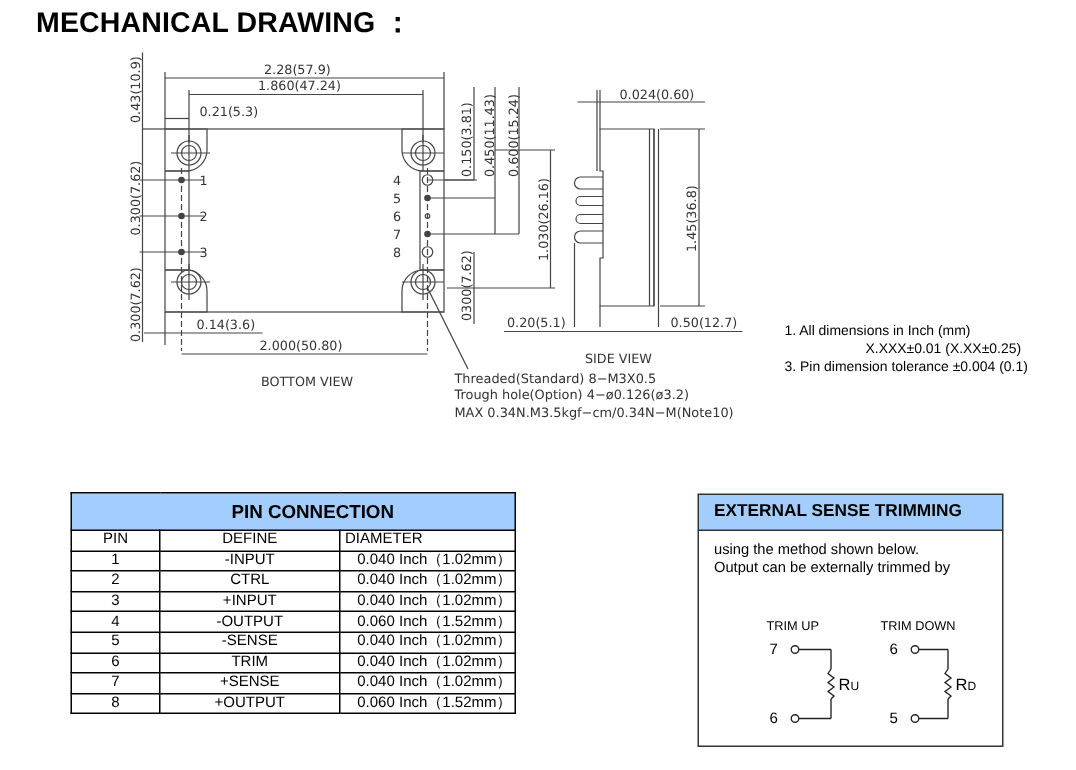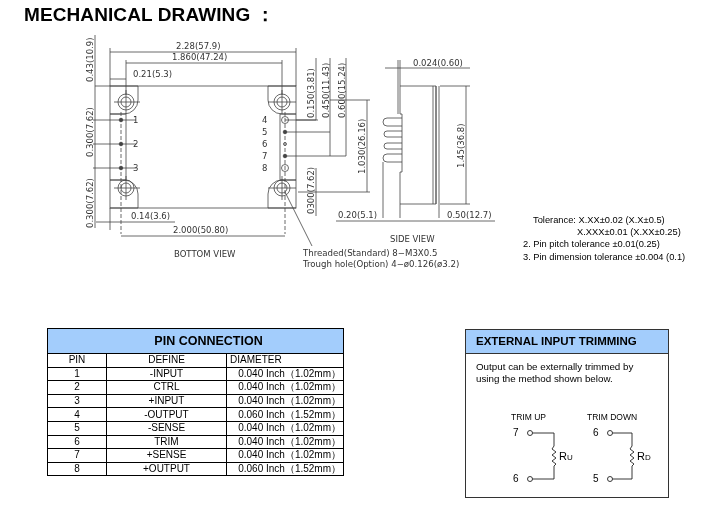--- a/index.html
+++ b/index.html
@@ -168,26 +168,26 @@
   <text class="cad" x="413" y="66">0.024(0.60)</text>
   <text class="cad" transform="translate(464 168) rotate(-90)">1.45(36.8)</text>
   <text class="cad" x="338" y="218">0.20(5.1)</text>
   <text class="cad" x="447" y="218">0.50(12.7)</text>
   <text class="cad" x="390" y="242">SIDE VIEW</text>
 </svg>
 
 <div class="threads">
   <div>Threaded(Standard) 8−M3X0.5</div>
   <div>Trough hole(Option) 4−ø0.126(ø3.2)</div>
+  <div>MAX 0.34N.M3.5kgf−cm/0.34N−M(Note10)</div>
 </div>
 
 <div class="notes">
-  <div style="padding-left:10px">Tolerance: X.XX±0.02 (X.X±0.5)</div>
+  <div>1. All dimensions in Inch (mm)</div>
   <div style="padding-left:54px">X.XXX±0.01 (X.XX±0.25)</div>
-  <div>2. Pin pitch tolerance ±0.01(0.25)</div>
   <div>3. Pin dimension tolerance ±0.004 (0.1)</div>
 </div>
 
 <table class="pins">
   <tbody>
       <tr>
         <th class="hdr" colspan="3">PIN CONNECTION</th>
       </tr>
   <tr class="colhdr">
     <td class="c1">PIN</td>
@@ -231,24 +231,24 @@
       </tr>
   <tr>
         <td class="c1">8</td>
         <td class="c2">+OUTPUT</td>
         <td class="c3">0.060 Inch（1.52mm）</td>
       </tr>
 </tbody>
   </table>
 
 <div class="trim-box">
-  <div class="trim-hdr">EXTERNAL INPUT TRIMMING</div>
+  <div class="trim-hdr">EXTERNAL SENSE TRIMMING</div>
   <div class="trim-desc">
+    <div>using the method shown below.</div>
     <div>Output can be externally trimmed by</div>
-    <div>using the method shown below.</div>
   </div>
   <svg class="trim-svg" width="202" height="167" viewBox="0 0 202 167">
 
     <text x="45" y="90" font-size="8.5">TRIM UP</text>
     <text x="47" y="106" font-size="10">7</text>
     <text x="47" y="152" font-size="10">6</text>
     <g stroke="#222" stroke-width="0.9" fill="none">
       <circle cx="64" cy="103" r="2.5"></circle>
       <circle cx="64" cy="149" r="2.5"></circle>
       <line x1="66.5" y1="103" x2="88" y2="103"></line>

